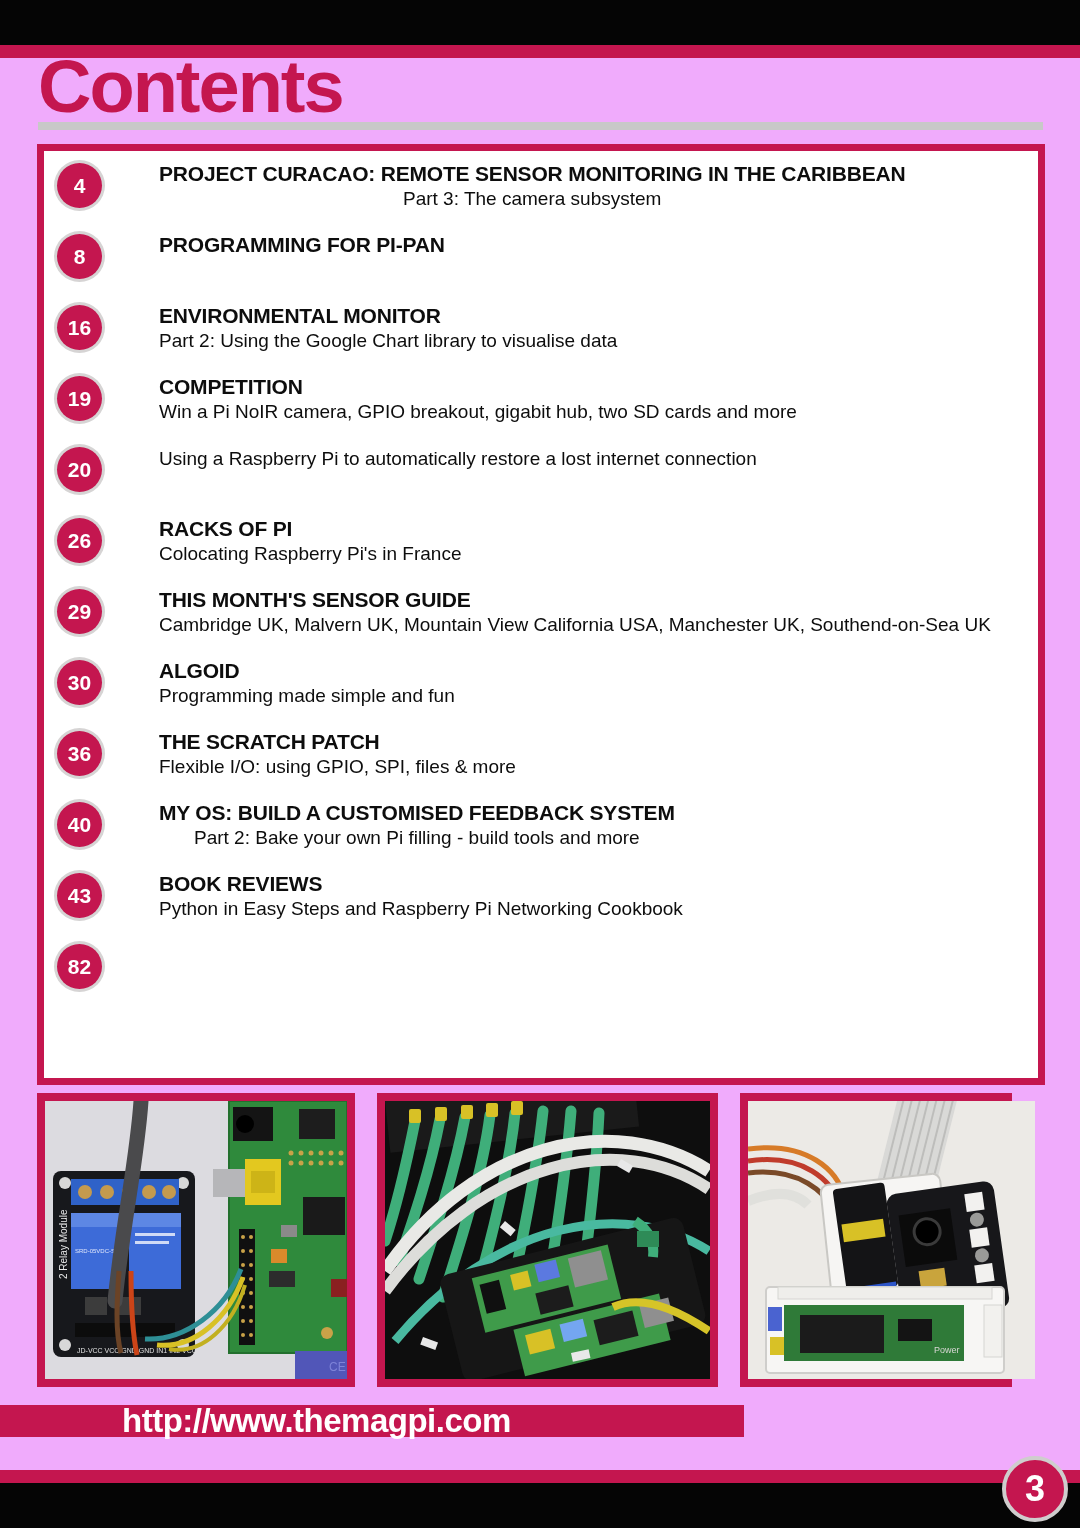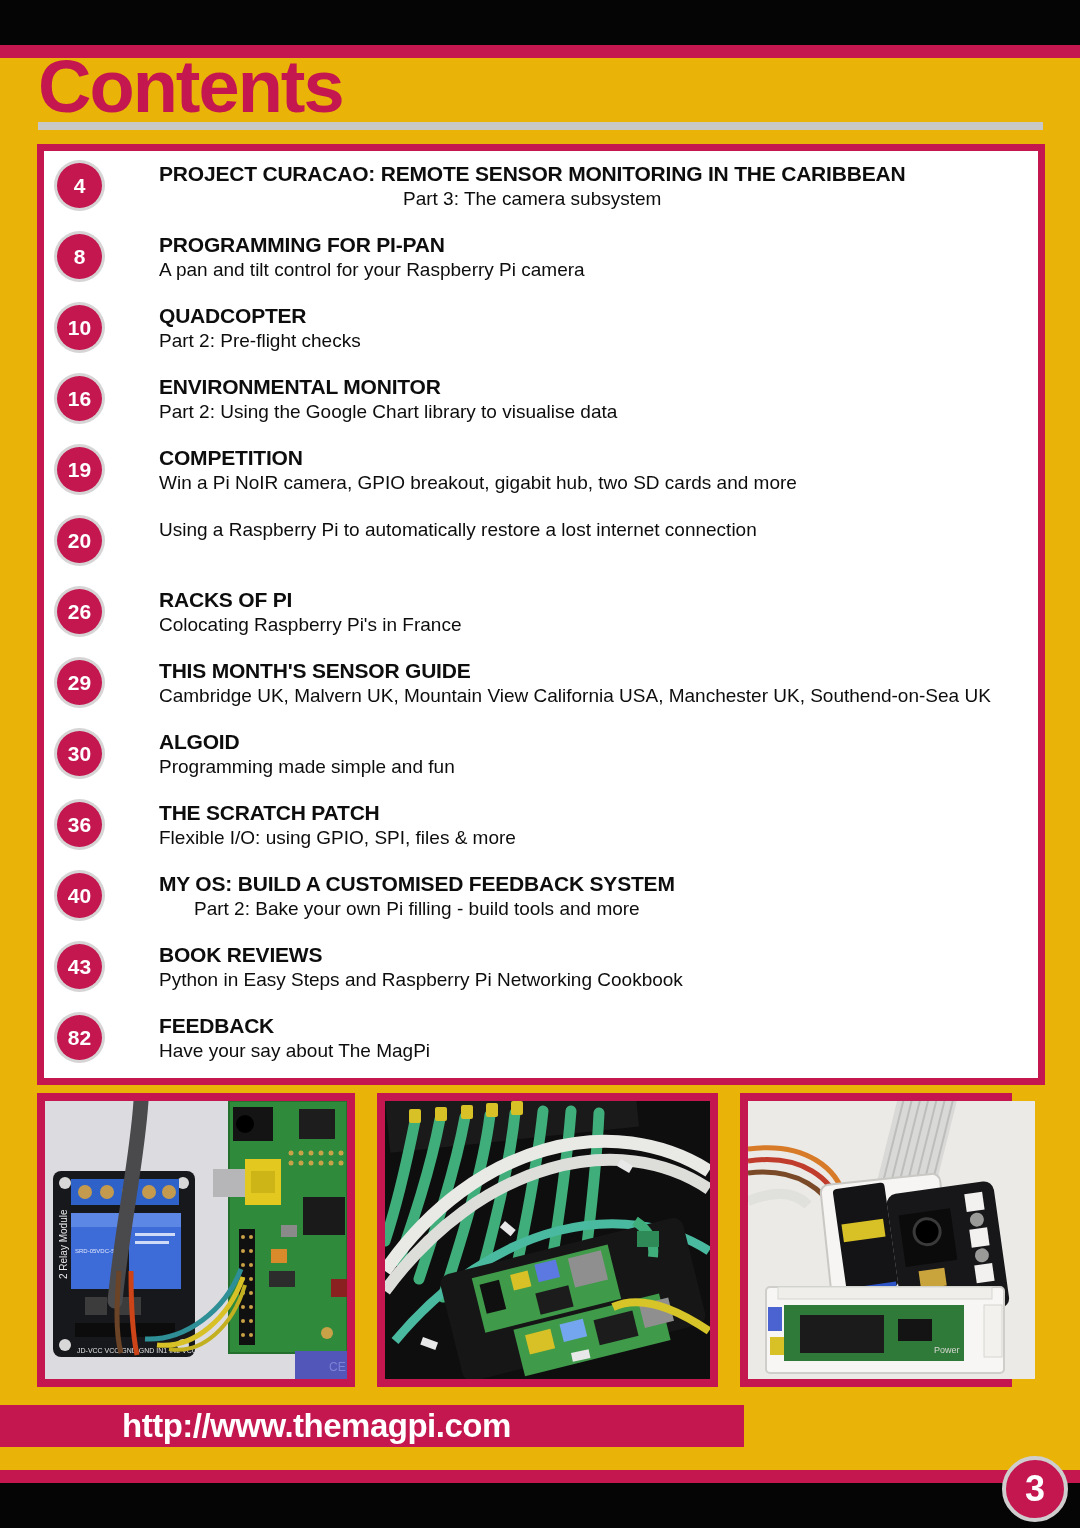--- a/index.html
+++ b/index.html
@@ -1,20 +1,20 @@
 <!DOCTYPE html>
 <html><head>
 <meta charset="utf-8">
 <style>
   * { margin:0; padding:0; box-sizing:border-box; }
   html,body { background:#ffffff; }
   body { font-family:"Liberation Sans","DejaVu Sans",sans-serif; }
   .page {
     position:relative; width:1080px; height:1528px;
-    background:#eab308; overflow:hidden;
+    background:#f0abfc; overflow:hidden;
   }
   
   .top-black-bar    { position:absolute; left:0; top:0;     width:100%; height:45px; background:#050505; }
   .top-accent-strip { position:absolute; left:0; top:45px;  width:100%; height:13px; background:#C4164F; }
   .bottom-accent-strip { position:absolute; left:0; top:1470px; width:100%; height:13px; background:#C4164F; }
   .bottom-black-bar { position:absolute; left:0; top:1483px; width:100%; height:45px; background:#050505; }
 
   
   .page-title {
     position:absolute; left:38px; top:50px;
@@ -42,21 +42,21 @@
   .entry-sub   { font-size:19px; color:#0d0d0d; line-height:25px;text-align:center; }
 
   
   .photos-row { position:absolute; left:37px; top:1093px; display:flex; gap:22px; }
   .photo { border:8px solid #C4164F; background:#111; height:294px; font-size:0; }
   .photo svg { display:block; }
   .photo1 { width:318px; } .photo2 { width:341px; } .photo3 { width:272px; }
 
   
   .footer-url-bar {
-    position:absolute; left:0; top:1405px; width:744px; height:42px;
+    position:absolute; left:0; top:1405px; width:744px; height:32px;
     background:#C4164F; display:flex; align-items:center;
   }
   .footer-url-bar span {
     margin-left:122px; color:#ffffff; font-weight:bold; font-size:33px; letter-spacing:-0.5px;
   }
   .page-number-circle {
     position:absolute; left:1002px; top:1456px; width:66px; height:66px;
     background:#C4164F; border:4px solid #CFCDCD; border-radius:50%;
     display:flex; align-items:center; justify-content:center;
     color:#fff; font-weight:bold; font-size:36px; z-index:5;
@@ -84,33 +84,23 @@
       <div class="entry-sub">Part 3: The camera subsystem</div>
         </div>
     </div>
 
     <div class="toc-entry">
       <div class="badge">
           <span>8</span>
         </div>
       <div class="entry-text">
           <div class="entry-title">PROGRAMMING FOR PI-PAN</div>
-      <div class="entry-sub">A pan and tilt control for your Raspberry Pi camera</div>
-        </div>
-    </div>
-
-    <div class="toc-entry">
-      <div class="badge">
-          <span>10</span>
-        </div>
-      <div class="entry-text">
-          <div class="entry-title">QUADCOPTER</div>
-      <div class="entry-sub">Part 2: Pre-flight checks</div>
-        </div>
-    </div>
+        </div>
+    </div>
+
 
     <div class="toc-entry">
       <div class="badge">
           <span>16</span>
         </div>
       <div class="entry-text">
           <div class="entry-title">ENVIRONMENTAL MONITOR</div>
       <div class="entry-sub">Part 2: Using the Google Chart library to visualise data</div>
         </div>
     </div>
@@ -190,24 +180,20 @@
         </div>
       <div class="entry-text">
           <div class="entry-title">BOOK REVIEWS</div>
       <div class="entry-sub">Python in Easy Steps and Raspberry Pi Networking Cookbook</div>
         </div>
     </div>
 
     <div class="toc-entry">
       <div class="badge">
           <span>82</span>
-        </div>
-      <div class="entry-text">
-          <div class="entry-title">FEEDBACK</div>
-      <div class="entry-sub">Have your say about The MagPi</div>
         </div>
     </div>
 
   </div>
 
   <div class="photos-row">
 
     <figure class="photo photo1" aria-label="relay-module-wired-to-raspberry-pi">
       <svg width="302" height="278" viewBox="0 0 302 278">
         <rect width="302" height="278" fill="#DCDBE0"></rect>

